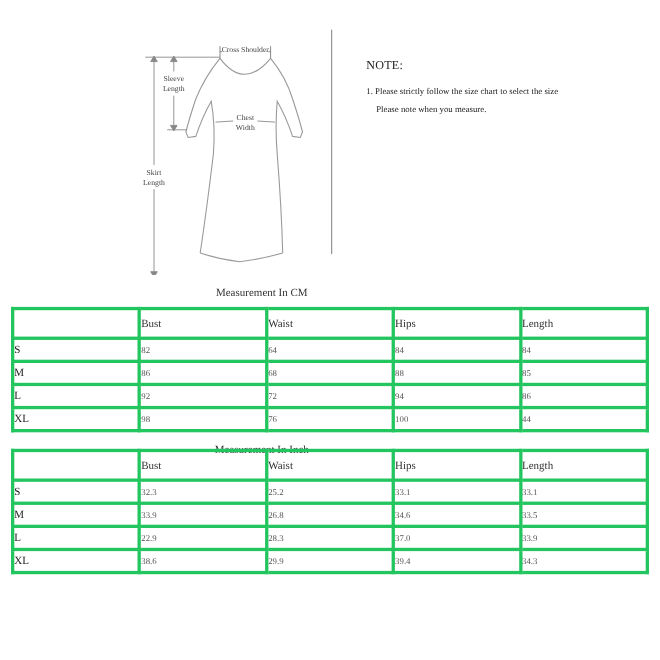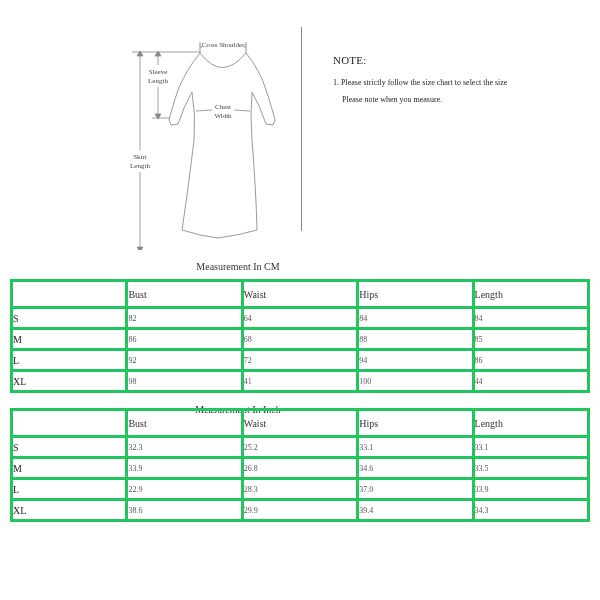--- a/index.html
+++ b/index.html
@@ -121,21 +121,21 @@
     <tr>
       <td class="size-label">L</td>
       <td>92</td>
       <td>72</td>
       <td>94</td>
       <td>86</td>
     </tr>
     <tr>
       <td class="size-label">XL</td>
       <td>98</td>
-      <td>41</td>
+      <td>76</td>
       <td>100</td>
       <td>44</td>
     </tr>
   </tbody>
 </table>
 
 <div class="table-title" style="top:404px;">Measurement In Inch</div>
 <table class="size-table" style="top:408px;">
   <thead>
     <tr>

